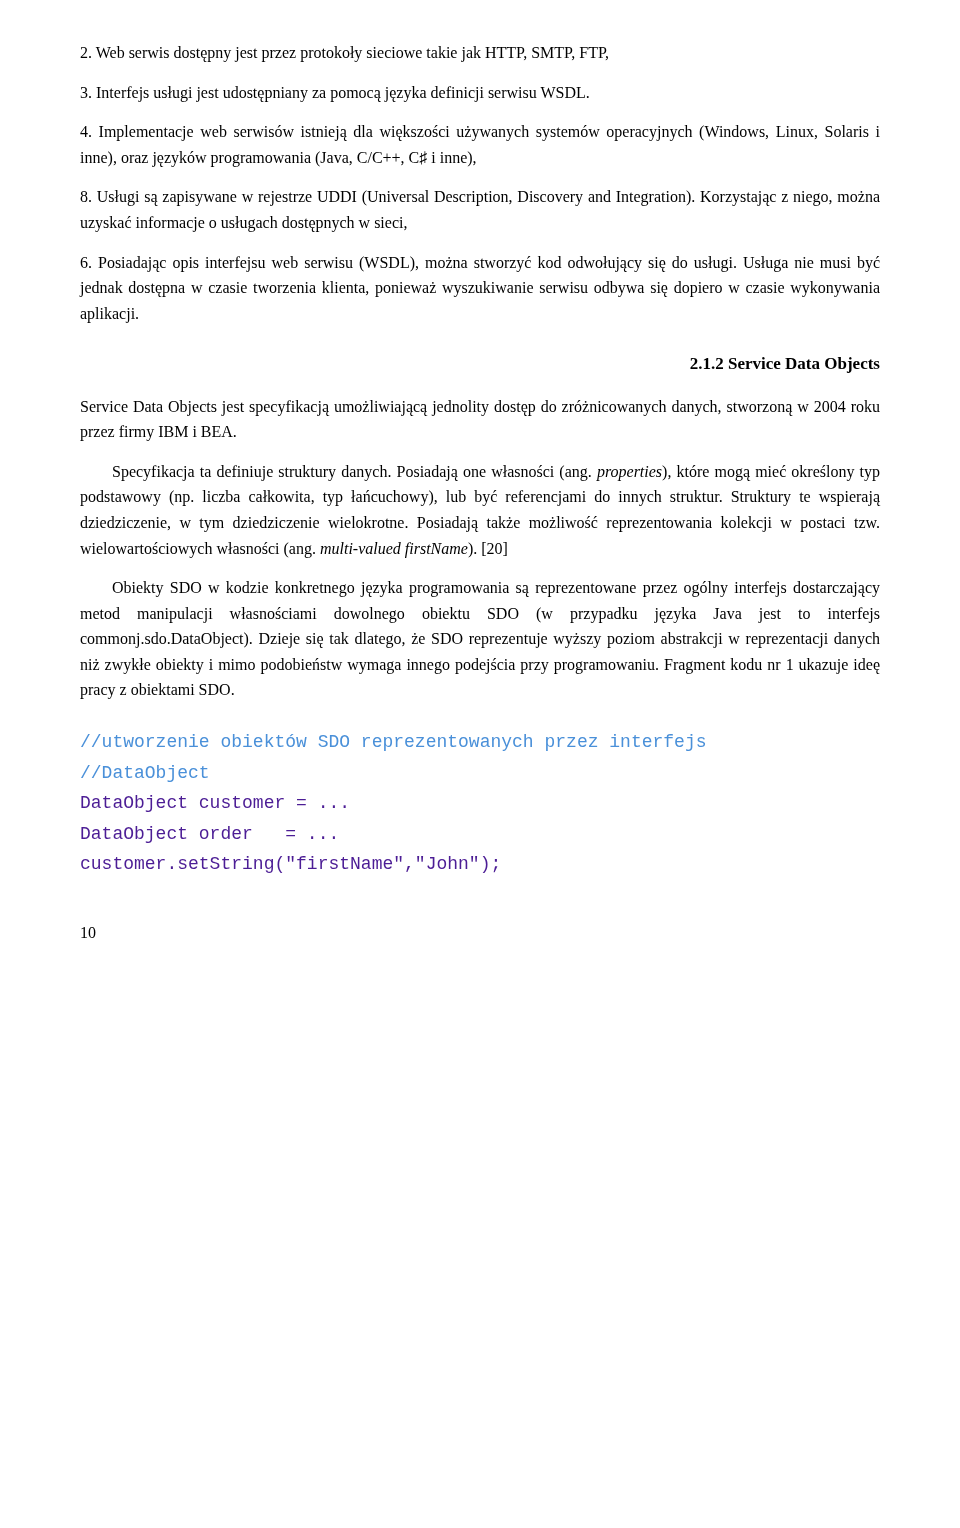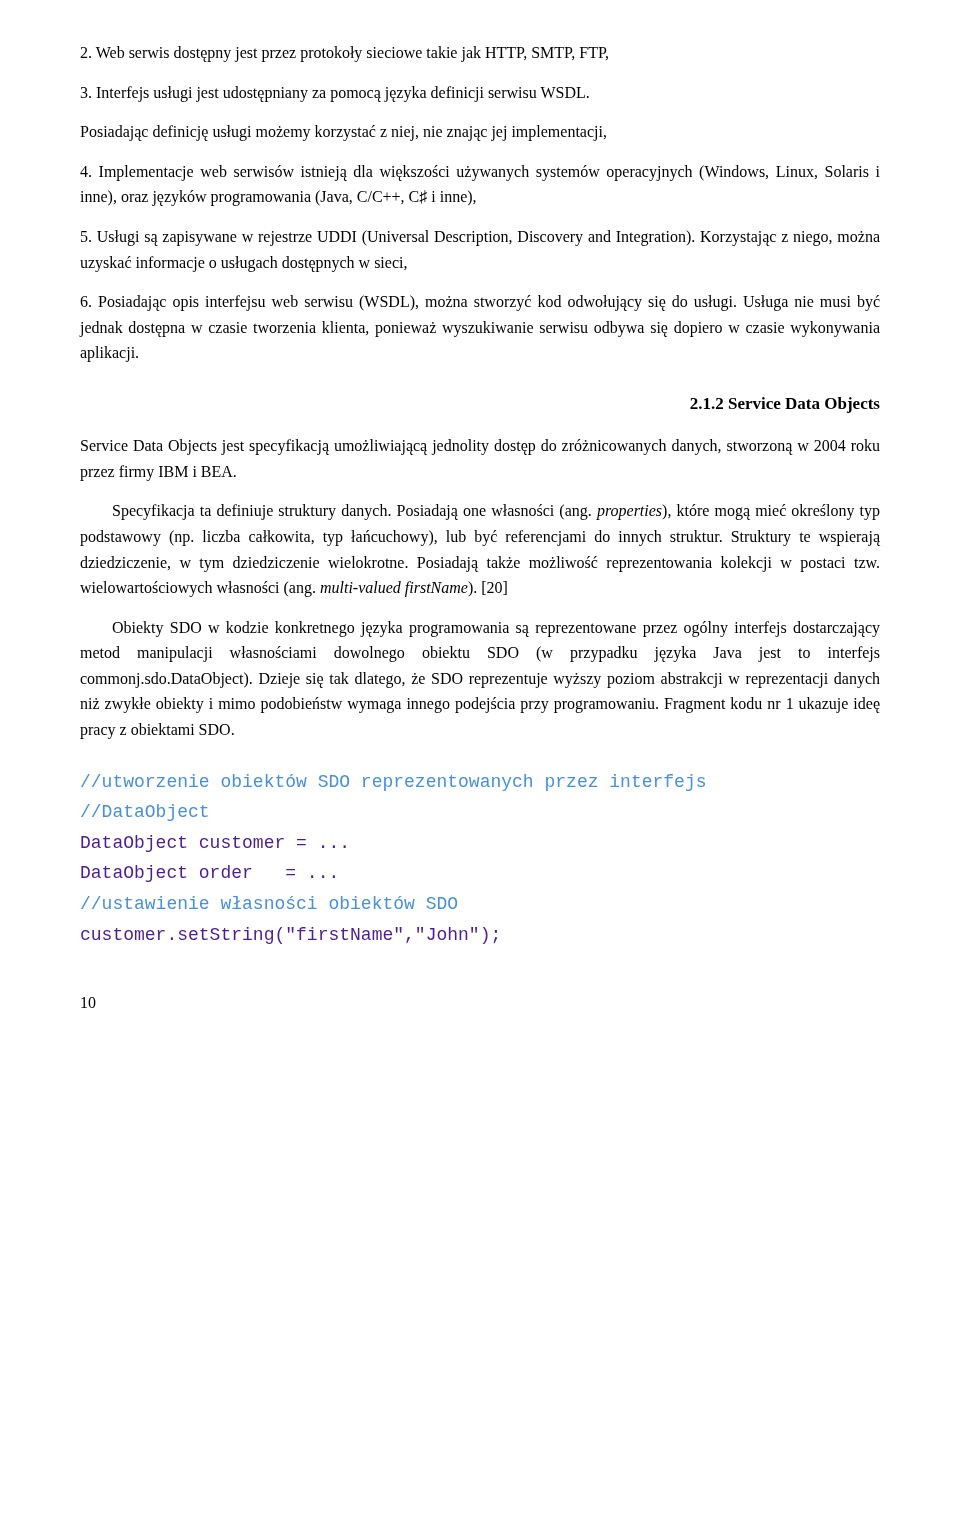--- a/index.html
+++ b/index.html
@@ -81,25 +81,24 @@
   </style>
 </head>
 <body>
 
 <div class="page">
 
   <p class="no-indent">2. Web serwis dostępny jest przez protokoły sieciowe takie jak HTTP, SMTP, FTP,</p>
 
   <p class="no-indent">3. Interfejs usługi jest udostępniany za pomocą języka definicji serwisu WSDL.</p>
 
-  <p class="no-indent">Posiadając definicję usługi możemy korzystać z niej, nie znając jej implementacji,</p>
 
   <p class="no-indent">4. Implementacje web serwisów istnieją dla większości używanych systemów operacyjnych (Windows, Linux, Solaris i inne), oraz języków programowania (Java, C/C++, C♯ i inne),</p>
 
-  <p class="no-indent" style="margin-top: 10px;">5. Usługi są zapisywane w rejestrze UDDI (Universal Description, Discovery and Integration). Korzystając z niego, można uzyskać informacje o usługach dostępnych w sieci,</p>
+  <p class="no-indent" style="margin-top: 10px;">8. Usługi są zapisywane w rejestrze UDDI (Universal Description, Discovery and Integration). Korzystając z niego, można uzyskać informacje o usługach dostępnych w sieci,</p>
 
   <p class="no-indent" style="margin-top: 10px;">6. Posiadając opis interfejsu web serwisu (WSDL), można stworzyć kod odwołujący się do usługi. Usługa nie musi być jednak dostępna w czasie tworzenia klienta, ponieważ wyszukiwanie serwisu odbywa się dopiero w czasie wykonywania aplikacji.</p>
 
   <div class="section-heading">
     <span>2.1.2</span>
     <span>Service Data Objects</span>
   </div>
 
   <p class="no-indent">Service Data Objects jest specyfikacją umożliwiającą jednolity dostęp do zróżnicowanych danych, stworzoną w 2004 roku przez firmy IBM i BEA.</p>
 
@@ -110,19 +109,18 @@
     wielowartościowych własności (ang. <span class="italic">multi-valued firstName</span>). [20]
   </p>
 
   <p class="indent">Obiekty SDO w kodzie konkretnego języka programowania są reprezentowane przez ogólny interfejs dostarczający metod manipulacji własnościami dowolnego obiektu SDO (w przypadku języka Java jest to interfejs commonj.sdo.DataObject). Dzieje się tak dlatego, że SDO reprezentuje wyższy poziom abstrakcji w reprezentacji danych niż zwykłe obiekty i mimo podobieństw wymaga innego podejścia przy programowaniu. Fragment kodu nr 1 ukazuje ideę pracy z obiektami SDO.</p>
 
   <div class="code-block">
     <span class="code-line code-comment">//utworzenie obiektów SDO reprezentowanych przez interfejs</span>
     <span class="code-line code-comment">//DataObject</span>
     <span class="code-line code-normal">DataObject customer = ...</span>
     <span class="code-line code-normal">DataObject order   = ...</span>
-    <span class="code-line code-comment">//ustawienie własności obiektów SDO</span>
     <span class="code-line code-normal">customer.setString("firstName","John");</span>
   </div>
 
   <div class="page-number">10</div>
 
 </div>
 
 </body></html>

